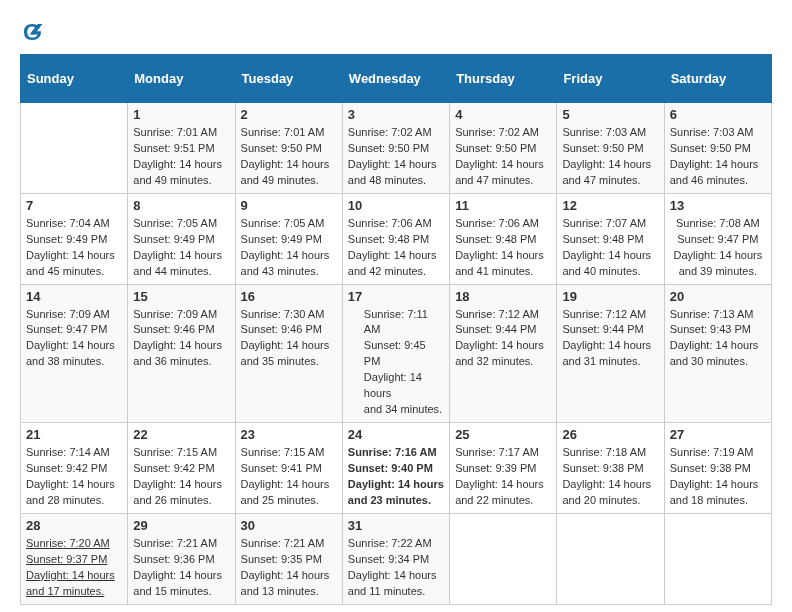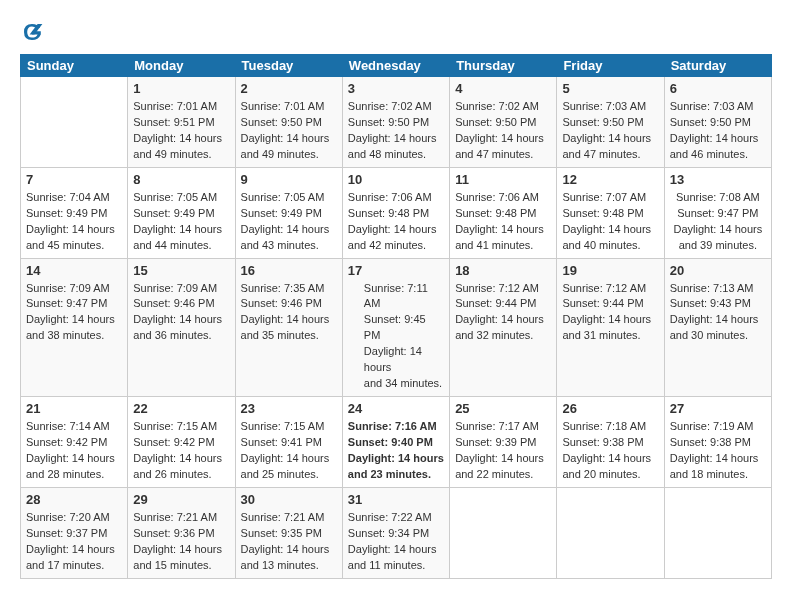--- a/index.html
+++ b/index.html
@@ -50,21 +50,21 @@
     }
     table {
       width: 100%;
       border-collapse: collapse;
       font-size: 11px;
     }
     thead th {
       background-color: #1a6fa8;
       color: #fff;
       text-align: left;
-      padding: 3px 6px;
+      padding: 16px 6px;
       font-size: 13px;
       font-weight: bold;
       border: 1px solid #1a6fa8;
     }
     tbody td {
       border: 1px solid #ccc;
       vertical-align: top;
       padding: 4px 5px;
       width: 107px;
       min-height: 80px;
@@ -229,21 +229,21 @@
         </td>
         <td>
           <span class="day-number">15</span>
           <div class="day-info" style="white-space: pre-line;">Sunrise: 7:09 AM
 Sunset: 9:46 PM
 Daylight: 14 hours
 and 36 minutes.</div>
         </td>
         <td>
           <span class="day-number">16</span>
-          <div class="day-info" style="white-space: pre-line;">Sunrise: 7:35 AM
+          <div class="day-info" style="white-space: pre-line;">Sunrise: 7:30 AM
 Sunset: 9:46 PM
 Daylight: 14 hours
 and 35 minutes.</div>
         </td>
         <td>
           <span class="day-number">17</span>
           <div class="day-info" style="white-space: pre-line; margin-left: 16px;">Sunrise: 7:11 AM
 Sunset: 9:45 PM
 Daylight: 14 hours
 and 34 minutes.</div>
@@ -317,21 +317,21 @@
           <span class="day-number">27</span>
           <div class="day-info" style="white-space: pre-line;">Sunrise: 7:19 AM
 Sunset: 9:38 PM
 Daylight: 14 hours
 and 18 minutes.</div>
         </td>
       </tr>
       <tr>
         <td>
           <span class="day-number">28</span>
-          <div class="day-info" style="white-space: pre-line;">Sunrise: 7:20 AM
+          <div class="day-info" style="white-space: pre-line; text-decoration: underline;">Sunrise: 7:20 AM
 Sunset: 9:37 PM
 Daylight: 14 hours
 and 17 minutes.</div>
         </td>
         <td>
           <span class="day-number">29</span>
           <div class="day-info" style="white-space: pre-line;">Sunrise: 7:21 AM
 Sunset: 9:36 PM
 Daylight: 14 hours
 and 15 minutes.</div>

